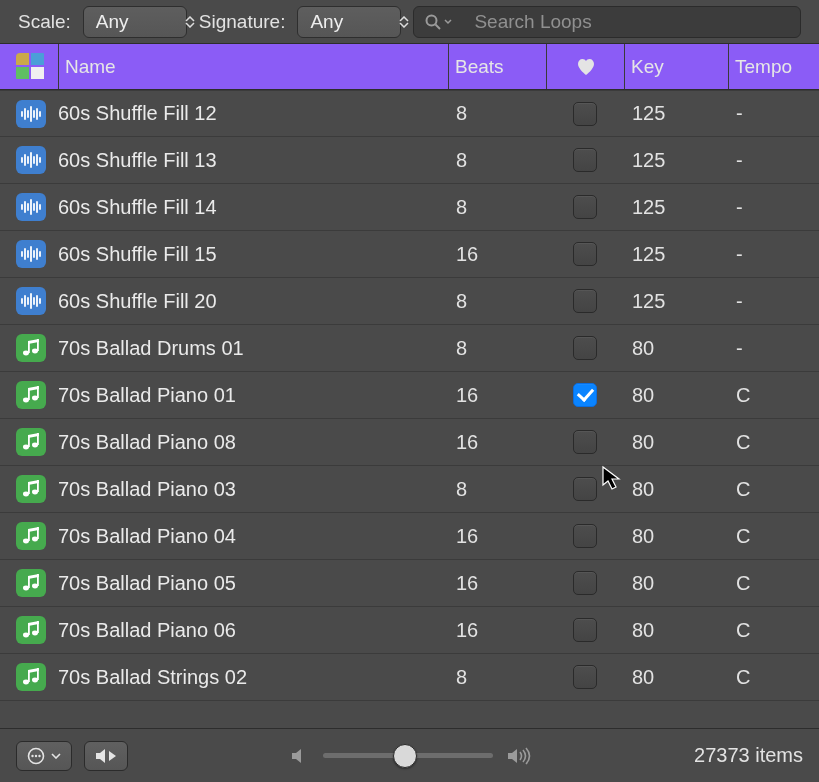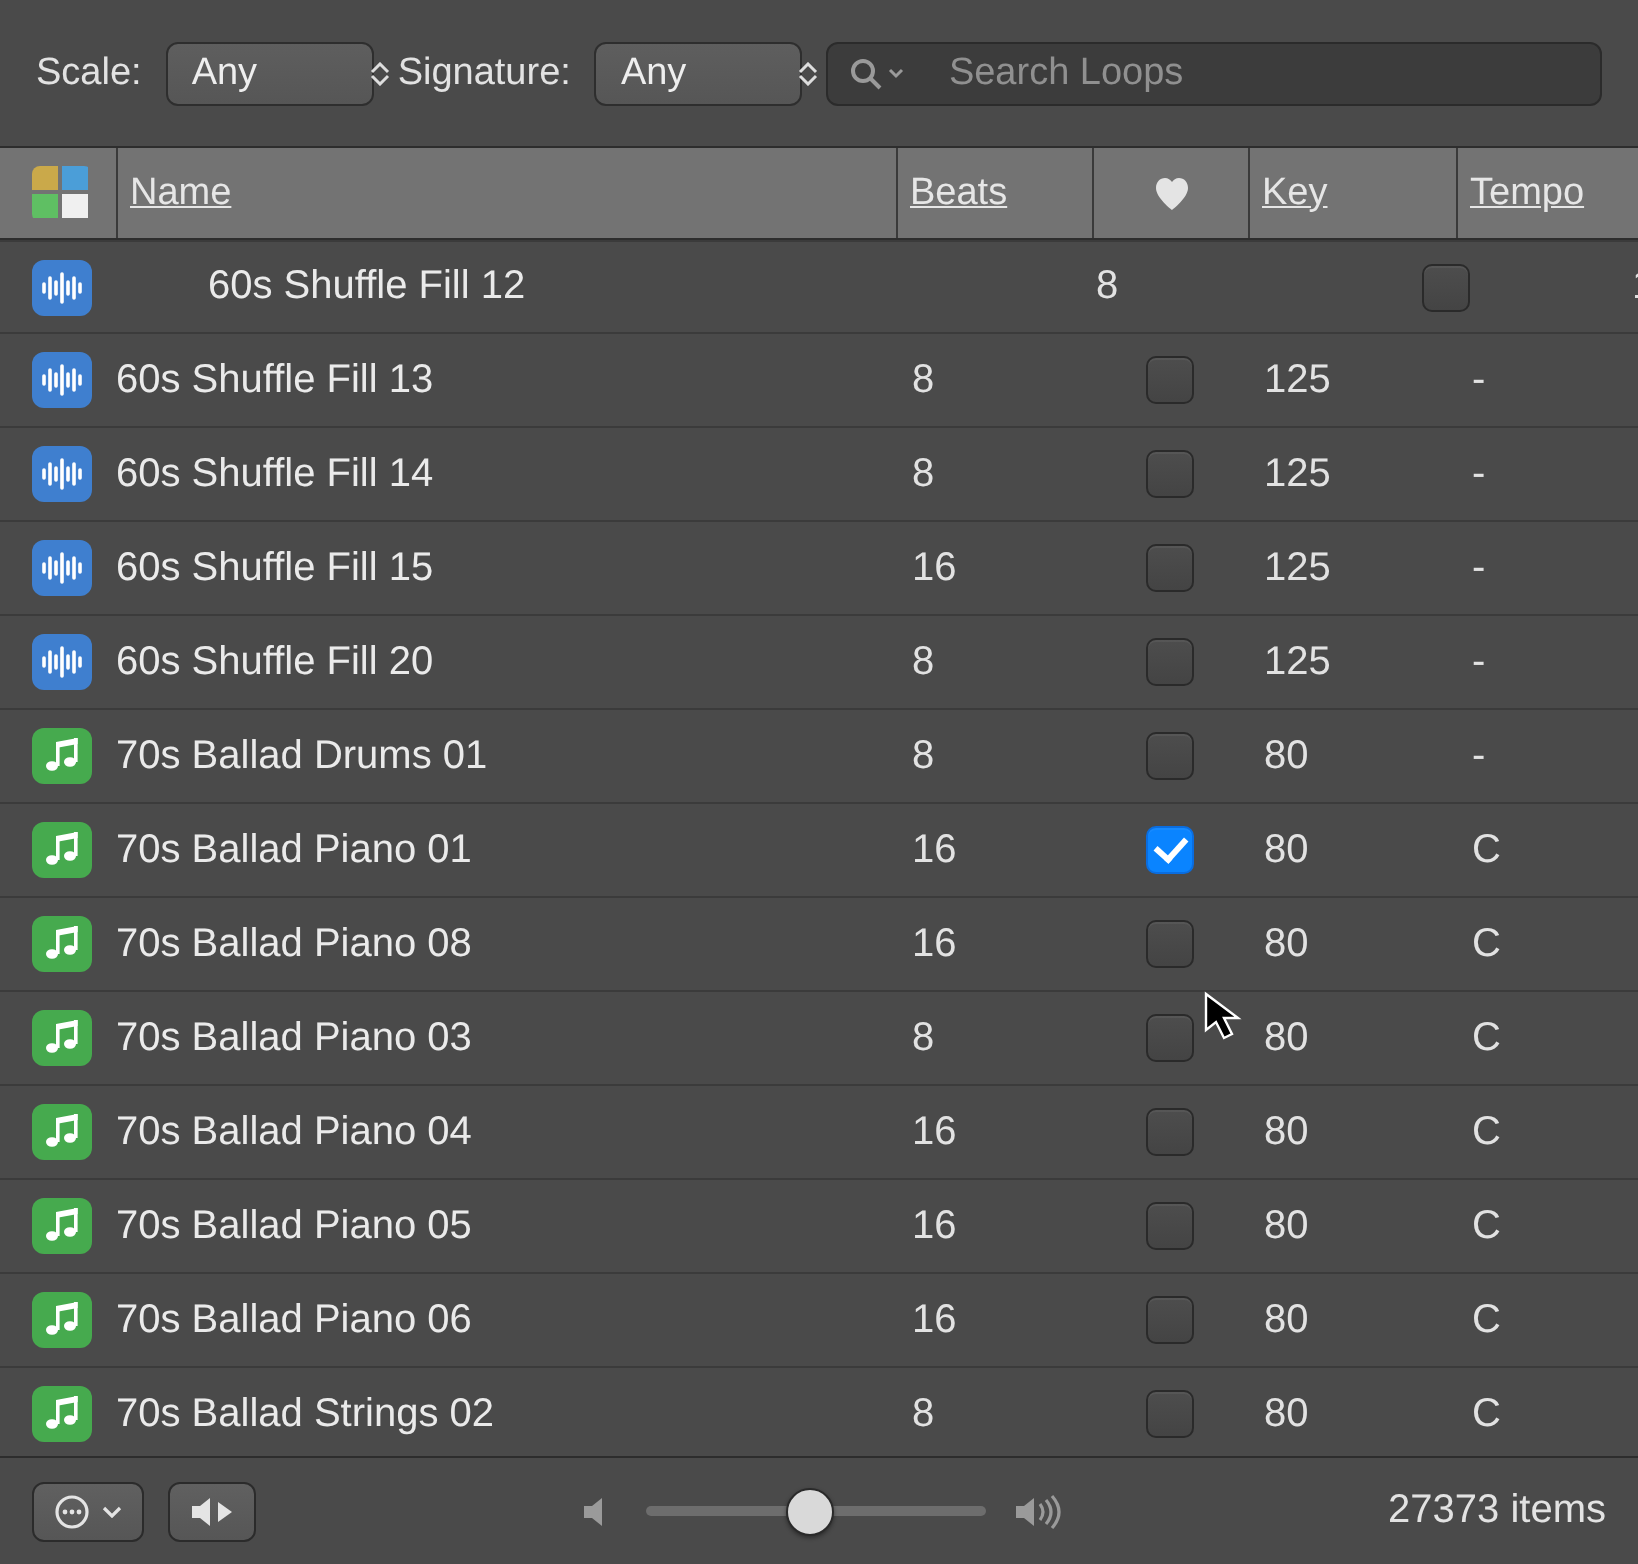--- a/index.html
+++ b/index.html
@@ -15,21 +15,21 @@
     user-select: none;
   }
   
   .filter-bar {
     display: flex;
     align-items: center;
     gap: 12px;
     padding: 10px 18px 10px 18px;
     background: #4a4a4a;
     border-bottom: 1px solid #2d2d2d;
-    height: 74px;
+    height: 44px;
   }
   .filter-label { color: #e2e2e2; font-size: 19px; }
   .select {
     display: flex; align-items: center; justify-content: space-between;
     background: linear-gradient(#5e5e5e,#565656);
     border: 1px solid #2e2e2e;
     border-radius: 6px;
     height: 32px; padding: 0 8px 0 12px;
     color: #eee; font-size: 19px; gap: 48px;
   }
@@ -53,25 +53,24 @@
   
   .grid {
     position: relative;
     height: 660px;
   }
   .head {
     display: grid;
     grid-template-columns: 58px 390px 98px 78px 104px 1fr;
     align-items: center;
     height: 46px;
-    background: #737373;
+    background: #8b5cf6;
     border-bottom: 1px solid #2d2d2d;
     font-size: 19px; color: #e6e6e6;
     padding-right: 10px;
-    text-decoration: underline;
   }
   .head > div { padding: 0 6px; height:100%; display:flex; align-items:center; border-left:1px solid #3a3a3a; }
   .head > div:first-child { border-left:none; padding-left:16px; }
   .head .heart-cell { justify-content:center; }
   
   .grid-icon {
     width: 30px; height: 28px;
     background:
       linear-gradient(#caa94a,#caa94a) 0 0/13px 12px no-repeat,
       linear-gradient(#4b9ed8,#4b9ed8) 15px 0/13px 12px no-repeat,
@@ -81,21 +80,21 @@
   }
   .rows { height: 614px; overflow:hidden; }
   .row {
     display: grid;
     grid-template-columns: 58px 390px 98px 78px 104px 1fr;
     align-items: center;
     height: 47px;
     border-bottom: 1px solid #3b3b3b;
     padding-right: 10px;
   }
-  .row:first-child { border-top: 1px solid #3b3b3b; gap: 46px; }
+  .row:first-child { border-top: 1px solid #3b3b3b; }
   .row .cell-icon { padding-left: 16px; }
   .row .cell-name { color:#eaeaea; font-size:20px; }
   .row .cell-beats, .row .cell-tempo, .row .cell-key { color:#e2e2e2; font-size:20px; padding-left:8px; }
   .row .cell-fav { display:flex; justify-content:center; }
 
   .loop-icon {
     width: 30px; height: 28px; border-radius: 6px;
     display:flex; align-items:center; justify-content:center;
   }
   .loop-audio { background:#3f7fcf; }

